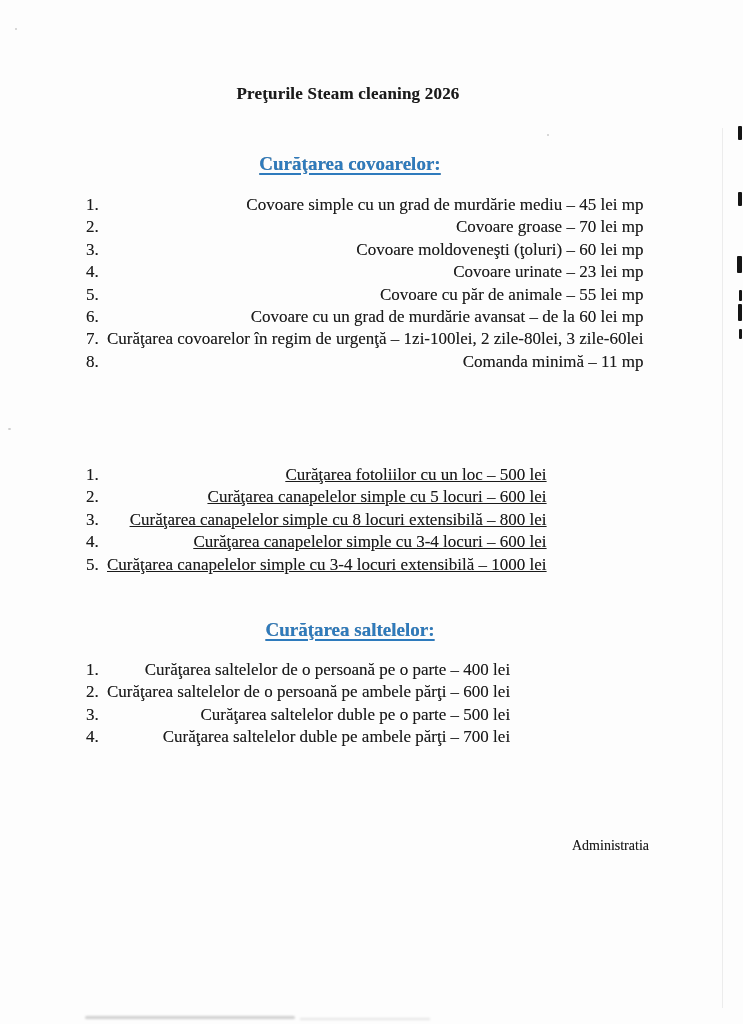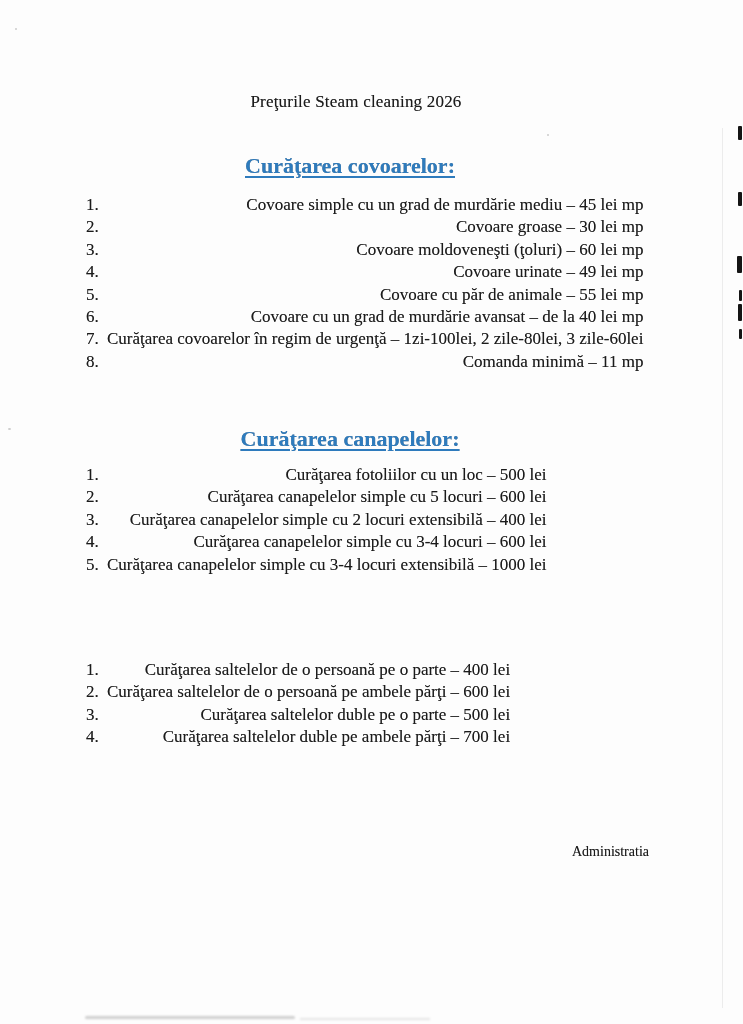--- a/index.html
+++ b/index.html
@@ -15,34 +15,34 @@
     font-family: "Liberation Serif", serif;
     color: var(--text, #1b1b1b);
     overflow: hidden;
     text-shadow: 0 0 0.4px rgba(20,20,20,0.45);
   }
   .doc-title {
     position: absolute;
     top: 84px;
     left: 0;
     width: 696px;
-    margin: 8px;
+    margin: 0;
     text-align: center;
     font-size: 17px;
-    font-weight: normal;
+    font-weight: bold;
     letter-spacing: 0.2px;
     color: var(--text, #1b1b1b);
   }
   .sec-heading {
     position: absolute;
     left: 0;
     width: 700px;
     margin: 0;
     text-align: center;
-    font-size: 22px;
+    font-size: 19px;
     font-weight: bold;
     color: var(--heading, #2e7bbd);
     text-decoration: underline;
     text-decoration-thickness: 1.8px;
     text-underline-offset: 3px;
   }
   #heading-covoare   { top: 153px; }
   #heading-canapele  { top: 426px; }
   #heading-saltele   { top: 619px; }
 
@@ -61,29 +61,28 @@
     counter-increment: it;
     position: relative;
     white-space: nowrap;
   }
   ol.items li::before {
     content: counter(it) ".";
     position: absolute;
     left: -21px;
   }
   #list-covoare  { top: 186px; }
-  #list-canapele { top: 456px; }
+  #list-canapele { top: 456px; text-decoration: underline; }
   #list-saltele  { top: 651px; }
 
   .signature {
     position: absolute;
     top: 838px;
     left: 572px;
     font-size: 14px;
-    margin-top: 6px;
   }
 
   
   .edge-mark { position: absolute; background: #151515; border-radius: 1px; }
   .em1 { left: 738px; top: 126px; width: 4px; height: 14px; }
   .em2 { left: 738px; top: 192px; width: 4px; height: 14px; }
   .em3 { left: 737px; top: 256px; width: 5px; height: 17px; }
   .em4 { left: 739px; top: 290px; width: 3px; height: 11px; }
   .em5 { left: 738px; top: 304px; width: 4px; height: 17px; }
   .em6 { left: 739px; top: 329px; width: 3px; height: 10px; }
@@ -116,38 +115,38 @@
 </head>
 <body>
 
 <div class="paper">
 
   <h1 class="doc-title">Preţurile Steam cleaning 2026</h1>
 
   <h2 class="sec-heading" id="heading-covoare">Curăţarea covoarelor:</h2>
   <ol class="items" id="list-covoare">
     <li>Covoare simple cu un grad de murdărie mediu – 45 lei mp</li>
-    <li>Covoare groase – 30 lei mp</li>
+    <li>Covoare groase – 70 lei mp</li>
     <li>Covoare moldoveneşti (ţoluri) – 60 lei mp</li>
-    <li>Covoare urinate – 49 lei mp</li>
+    <li>Covoare urinate – 23 lei mp</li>
     <li>Covoare cu păr de animale – 55 lei mp</li>
-    <li>Covoare cu un grad de murdărie avansat – de la 40 lei mp</li>
+    <li>Covoare cu un grad de murdărie avansat – de la 60 lei mp</li>
     <li>Curăţarea covoarelor în regim de urgenţă – 1zi-100lei, 2 zile-80lei, 3 zile-60lei</li>
     <li>Comanda minimă – 11 mp</li>
   </ol>
 
-  <h2 class="sec-heading" id="heading-canapele">Curăţarea canapelelor:</h2>
   <ol class="items" id="list-canapele">
     <li>Curăţarea fotoliilor cu un loc – 500 lei</li>
     <li>Curăţarea canapelelor simple cu 5 locuri – 600 lei</li>
-    <li>Curăţarea canapelelor simple cu 2 locuri extensibilă – 400 lei</li>
+    <li>Curăţarea canapelelor simple cu 8 locuri extensibilă – 800 lei</li>
     <li>Curăţarea canapelelor simple cu 3-4 locuri – 600 lei</li>
     <li>Curăţarea canapelelor simple cu 3-4 locuri extensibilă – 1000 lei</li>
   </ol>
 
+  <h2 class="sec-heading" id="heading-saltele">Curăţarea saltelelor:</h2>
   <ol class="items" id="list-saltele">
     <li>Curăţarea saltelelor de o persoană pe o parte – 400 lei</li>
     <li>Curăţarea saltelelor de o persoană pe ambele părţi – 600 lei</li>
     <li>Curăţarea saltelelor duble pe o parte – 500 lei</li>
     <li>Curăţarea saltelelor duble pe ambele părţi – 700 lei</li>
   </ol>
 
   <div class="signature">Administratia</div>
 
   <div class="edge-mark em1"></div>

